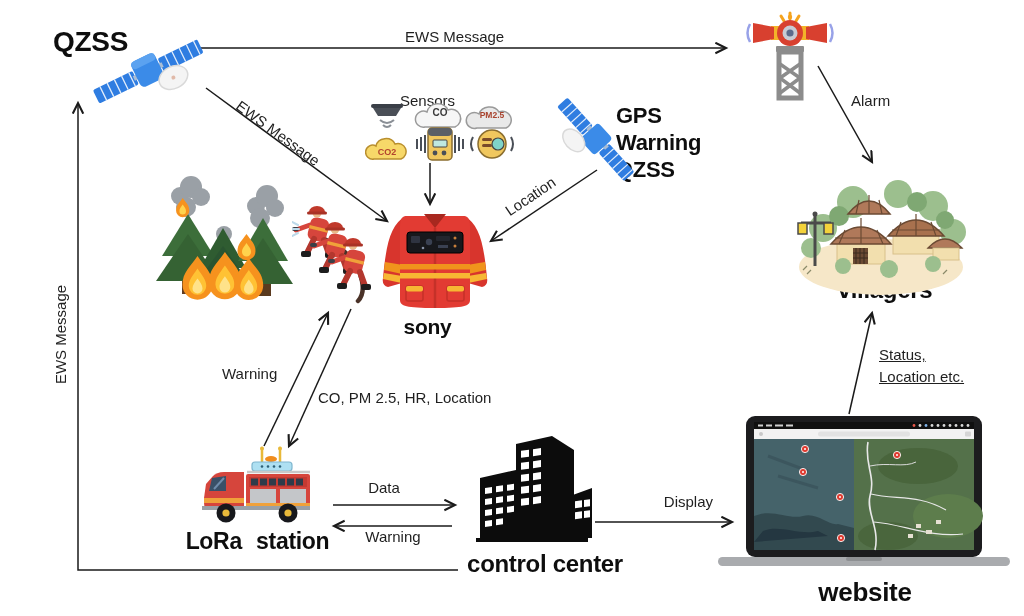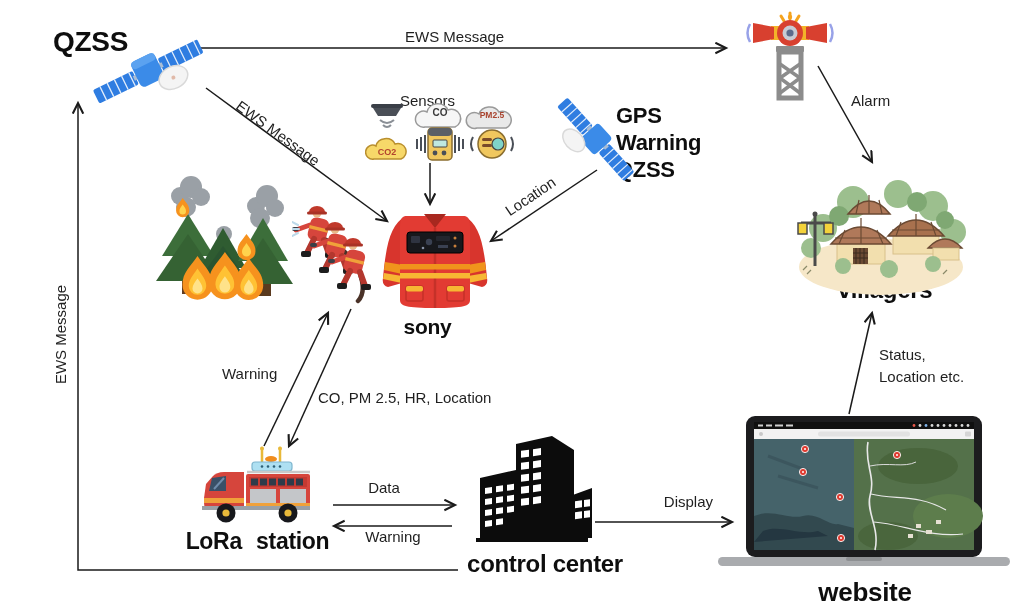--- a/index.html
+++ b/index.html
@@ -42,21 +42,21 @@
   <div class="lbl" style="left:405px;top:28px;">EWS Message</div>
   <div class="lbl rot" style="left:243px;top:97px;transform:rotate(36deg);">EWS Message</div>
   <div class="lbl center" style="left:0px;top:326px;width:120px;transform:rotate(-90deg);">EWS Message</div>
   <div class="lbl" style="left:851px;top:92px;">Alarm</div>
   <div class="lbl rot" style="left:502px;top:205px;transform:rotate(-34deg);">Location</div>
   <div class="lbl" style="left:222px;top:365px;">Warning</div>
   <div class="lbl" style="left:318px;top:389px;">CO, PM 2.5, HR, Location</div>
   <div class="lbl center" style="left:334px;top:479px;width:100px;">Data</div>
   <div class="lbl center" style="left:343px;top:528px;width:100px;">Warning</div>
   <div class="lbl center" style="left:613px;top:493px;width:100px;text-align:right;">Display</div>
-  <div class="lbl" style="left:879px;top:344px;line-height:22px;">
+  <div class="lbl" style="left:879px;top:344px;line-height:22px;text-decoration:underline;">
     <div>Status,</div>
     <div>Location etc.</div>
   </div>
 
   <div class="node-lbl" style="left:53px;top:26px;font-size:28px;">QZSS</div>
   <div class="node-lbl" style="left:616px;top:102px;font-size:22px;line-height:27px;">
     <div>GPS</div>
     <div>Warning</div>
     <div>QZSS</div>
   </div>

